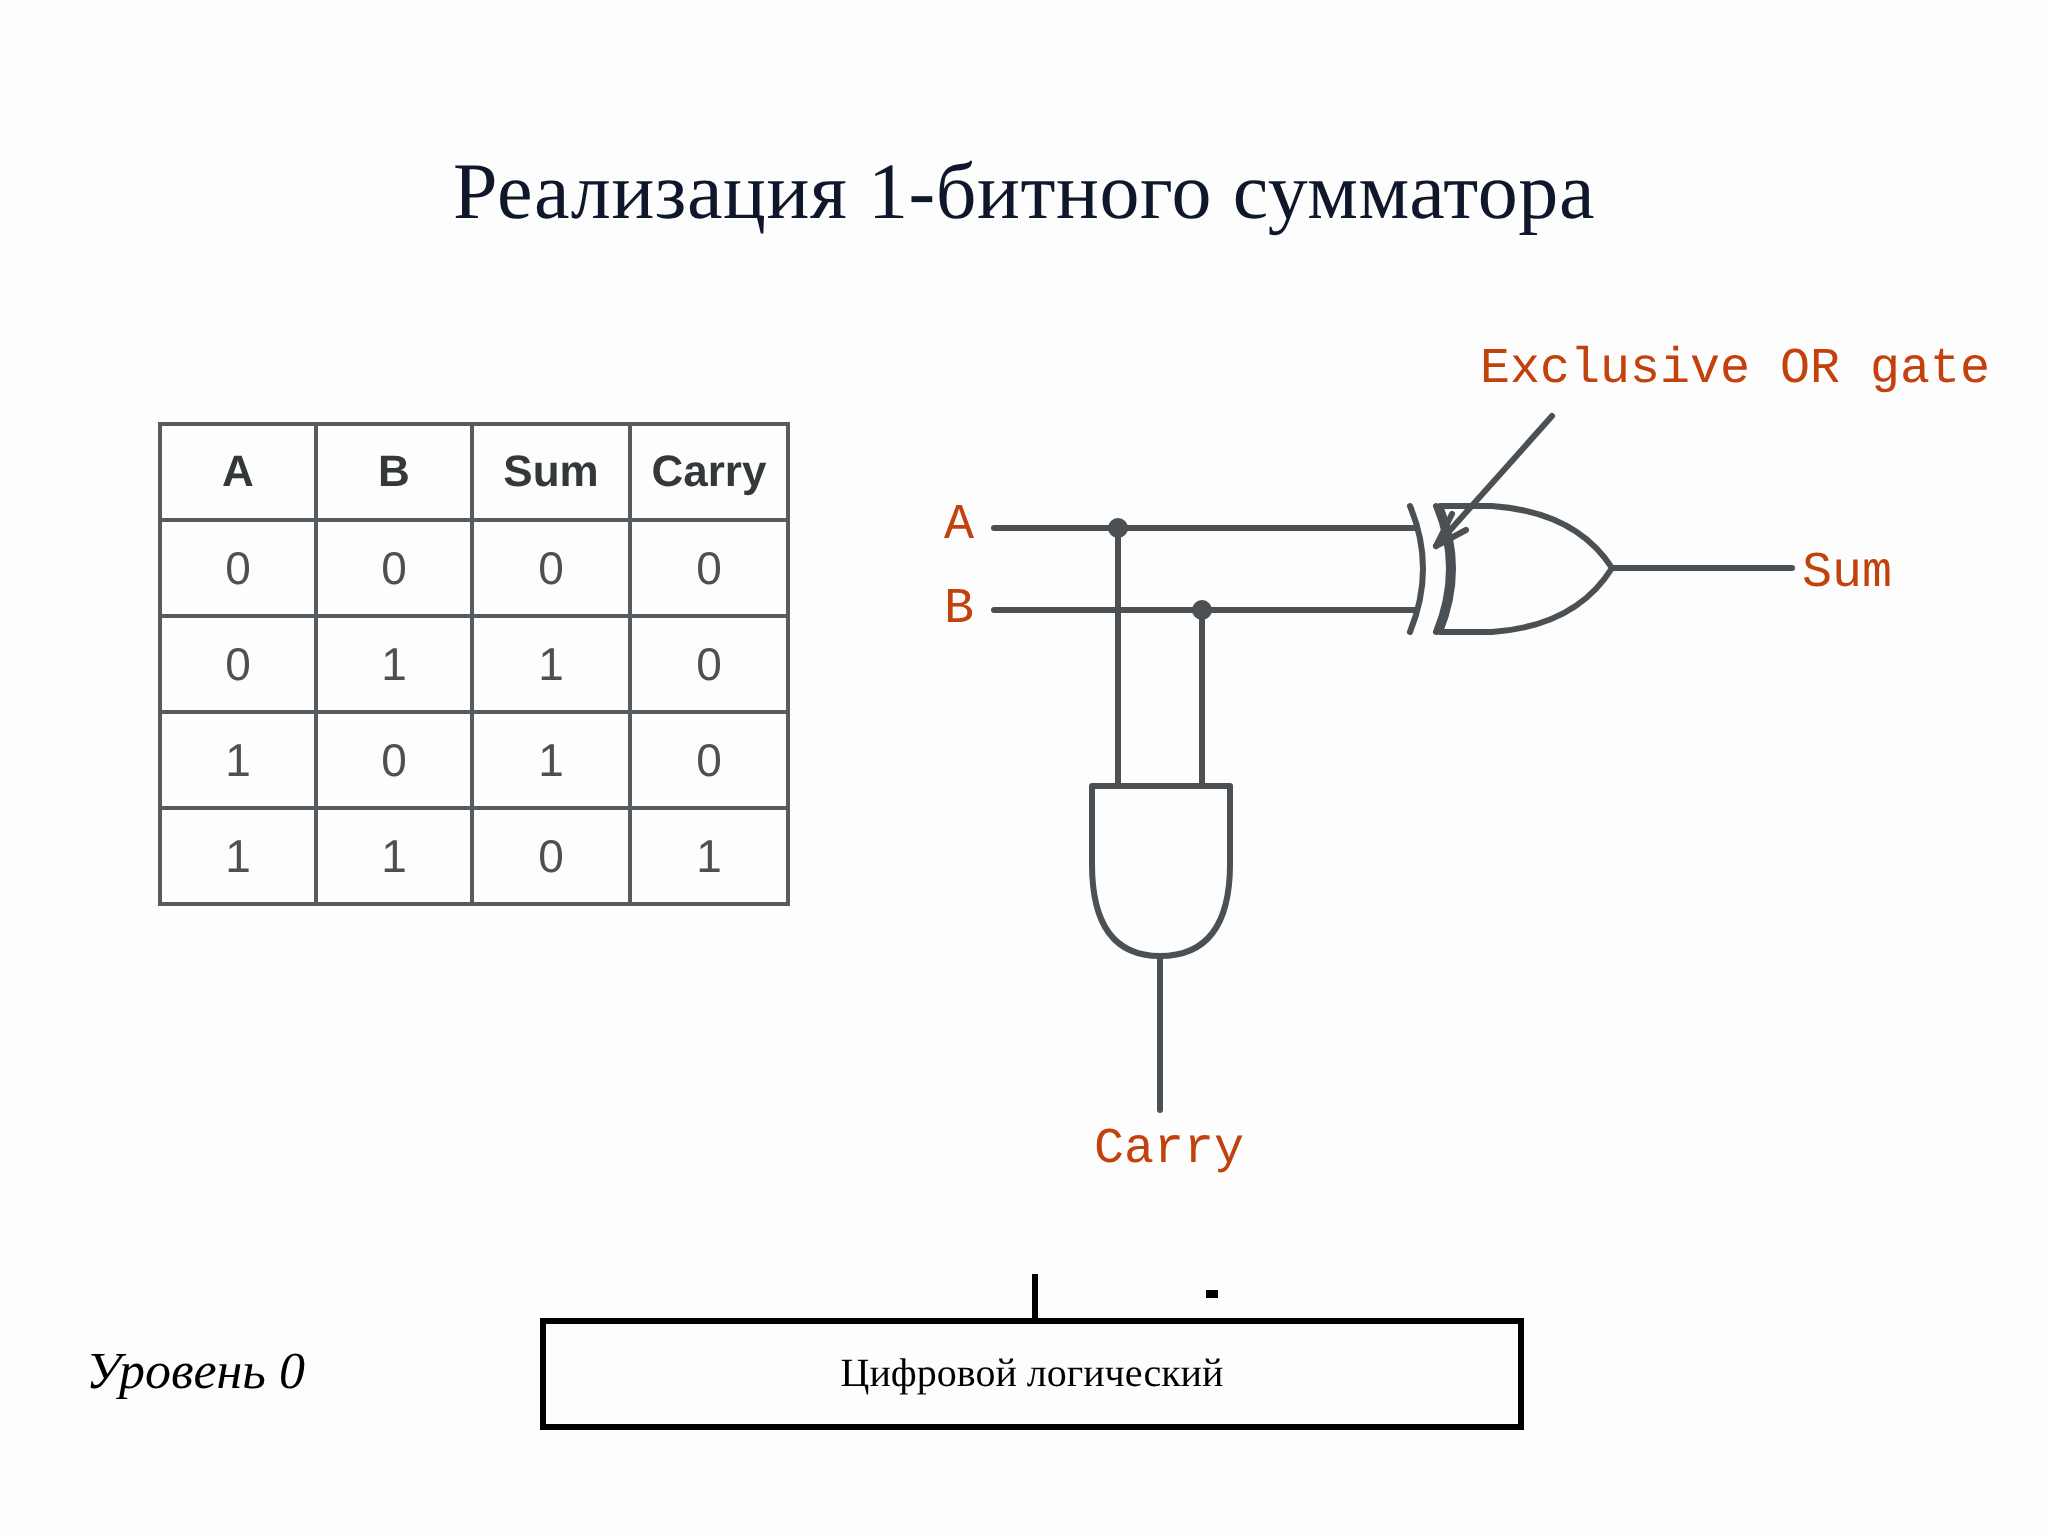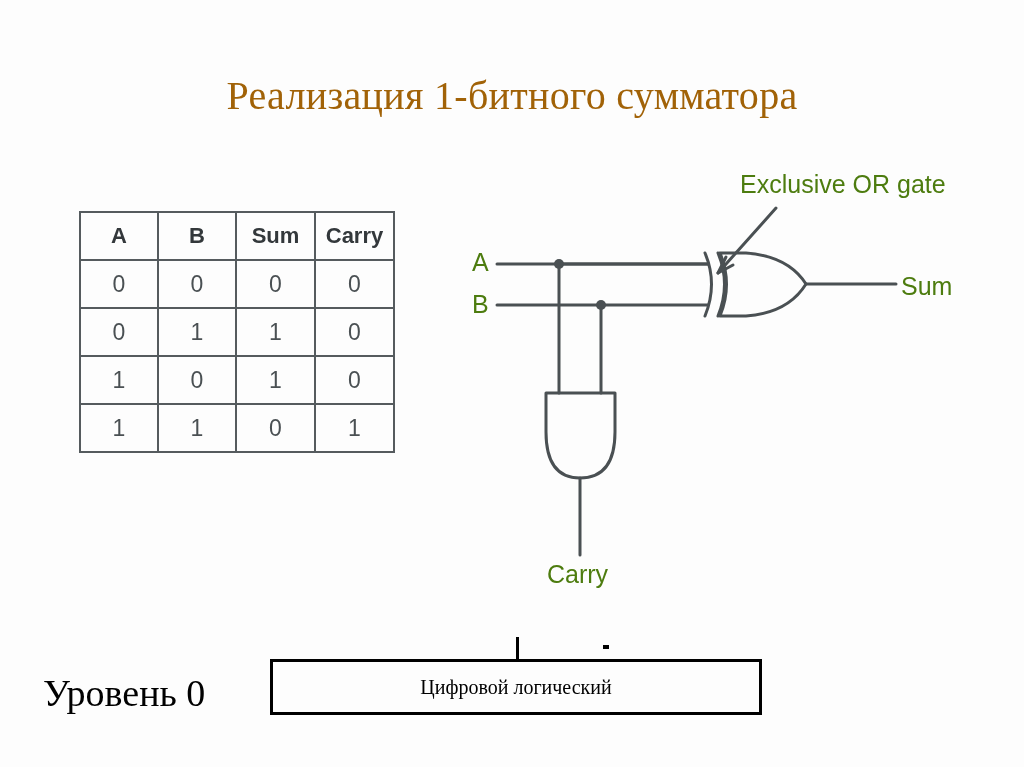--- a/index.html
+++ b/index.html
@@ -21,21 +21,21 @@
   
   #slide-title {
     position: absolute;
     left: 0;
     top: 72px;
     width: 1024px;
     text-align: center;
     font-family: "Liberation Serif", serif;
     font-size: 40px;
     font-weight: 400;
-    color: #a16207;
+    color: #0f172a;
     letter-spacing: 0.3px;
     white-space: nowrap;
   }
   
   #truth-table {
     position: absolute;
     left: 79px;
     top: 211px;
     border-collapse: collapse;
     table-layout: fixed;
@@ -65,38 +65,39 @@
   
   #circuit {
     position: absolute;
     left: 450px;
     top: 160px;
     width: 530px;
     height: 460px;
   }
   .circ-label {
     position: absolute;
-    font-family: Liberation Sans, sans-serif;
-    color: #4d7c0f;
+    font-family: Liberation Mono, monospace;
+    color: #c2410c;
     white-space: nowrap;
   }
   #label-a   { left: 22px;  top: 88px;  font-size: 25px; }
   #label-b   { left: 22px;  top: 130px; font-size: 25px; }
   #label-sum { left: 451px; top: 112px; font-size: 25px; }
   #label-carry { left: 97px; top: 400px; font-size: 25px; }
   #label-xor { left: 290px; top: 10px;  font-size: 25px; }
   
   #level-label {
     position: absolute;
     left: 43px;
     top: 671px;
     font-family: "Liberation Serif", serif;
-    font-size: 38px;
+    font-size: 26px;
     color: #000000;
     white-space: nowrap;
+    font-style: italic;
   }
   #layer-box {
     position: absolute;
     left: 270px;
     top: 659px;
     width: 492px;
     height: 56px;
     border: 3px solid #000000;
     box-sizing: border-box;
     display: flex;

